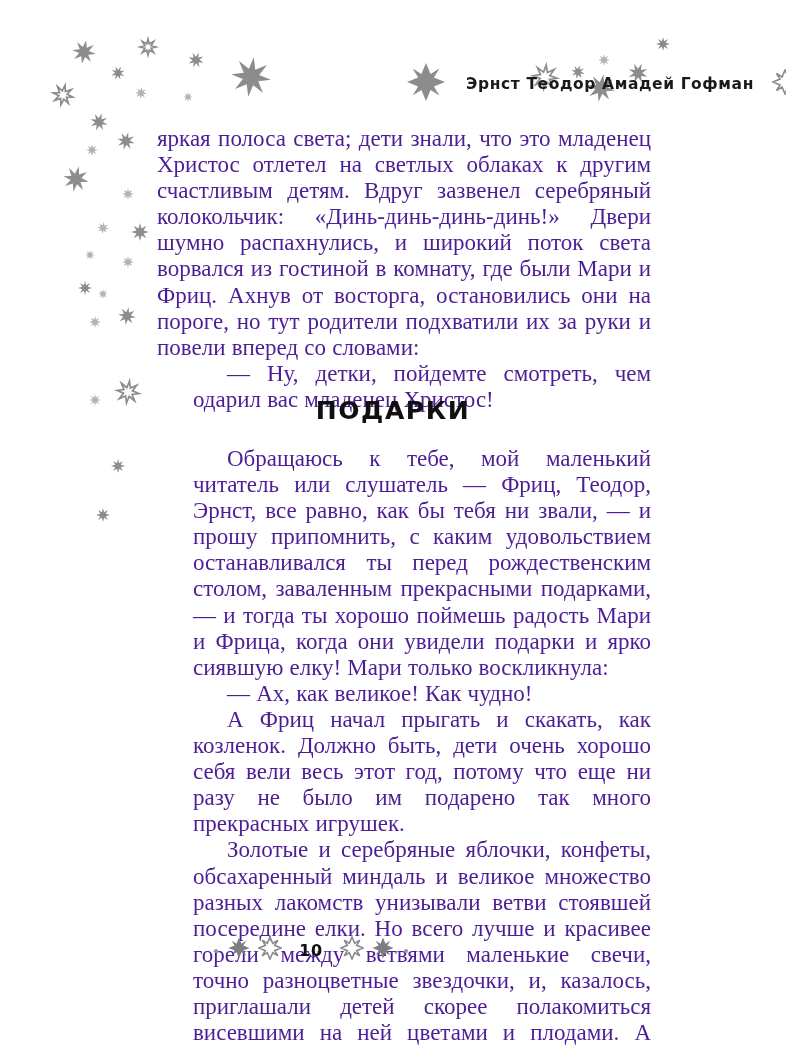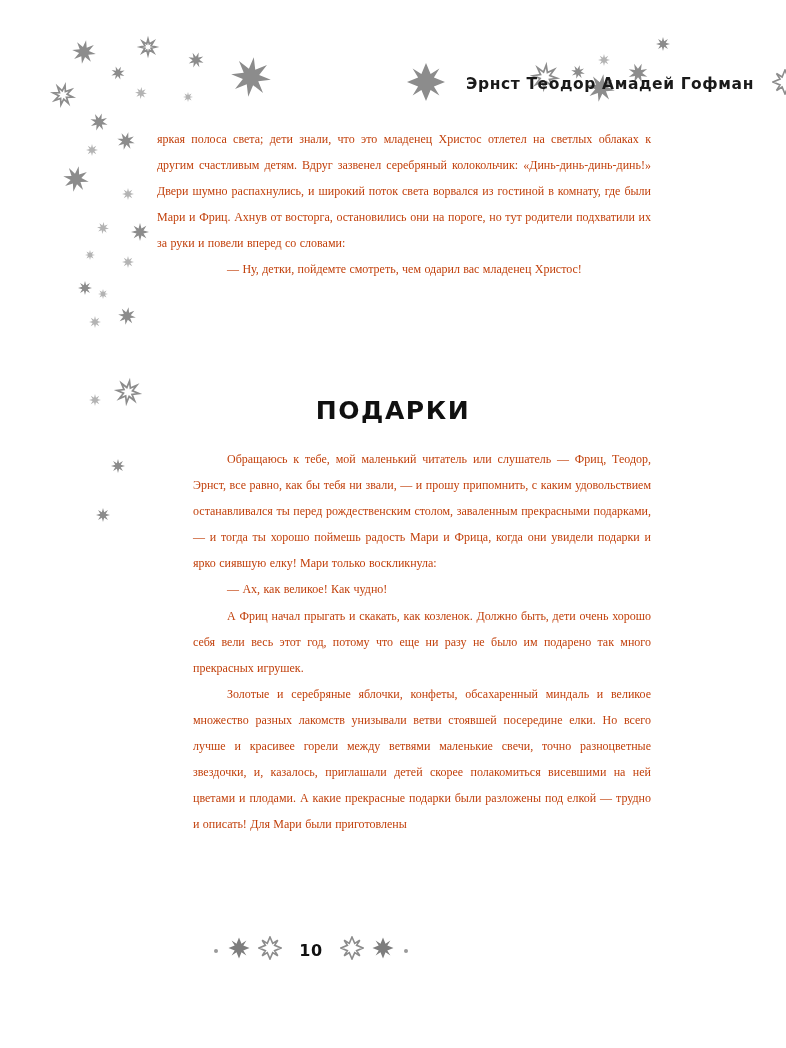--- a/index.html
+++ b/index.html
@@ -56,23 +56,23 @@
   .textblock {
     position: absolute;
     left: 157px;
     width: 494px;
     z-index: 2;
   }
   .block-top { top: 126px; }
 
   p.para {
     margin: 0;
-    font-size: 12px;
+    font-size: 23px;
     line-height: 26.1px;
-    color: #c2410c;
+    color: #4c1d95;
     text-align: justify;
     text-indent: 0;
     -webkit-hyphens: none;
     hyphens: none;
     word-spacing: 0.4px;
   }
   p.indent { text-indent: 34px; margin-left: 36px; }
 
   
   .chapter {

